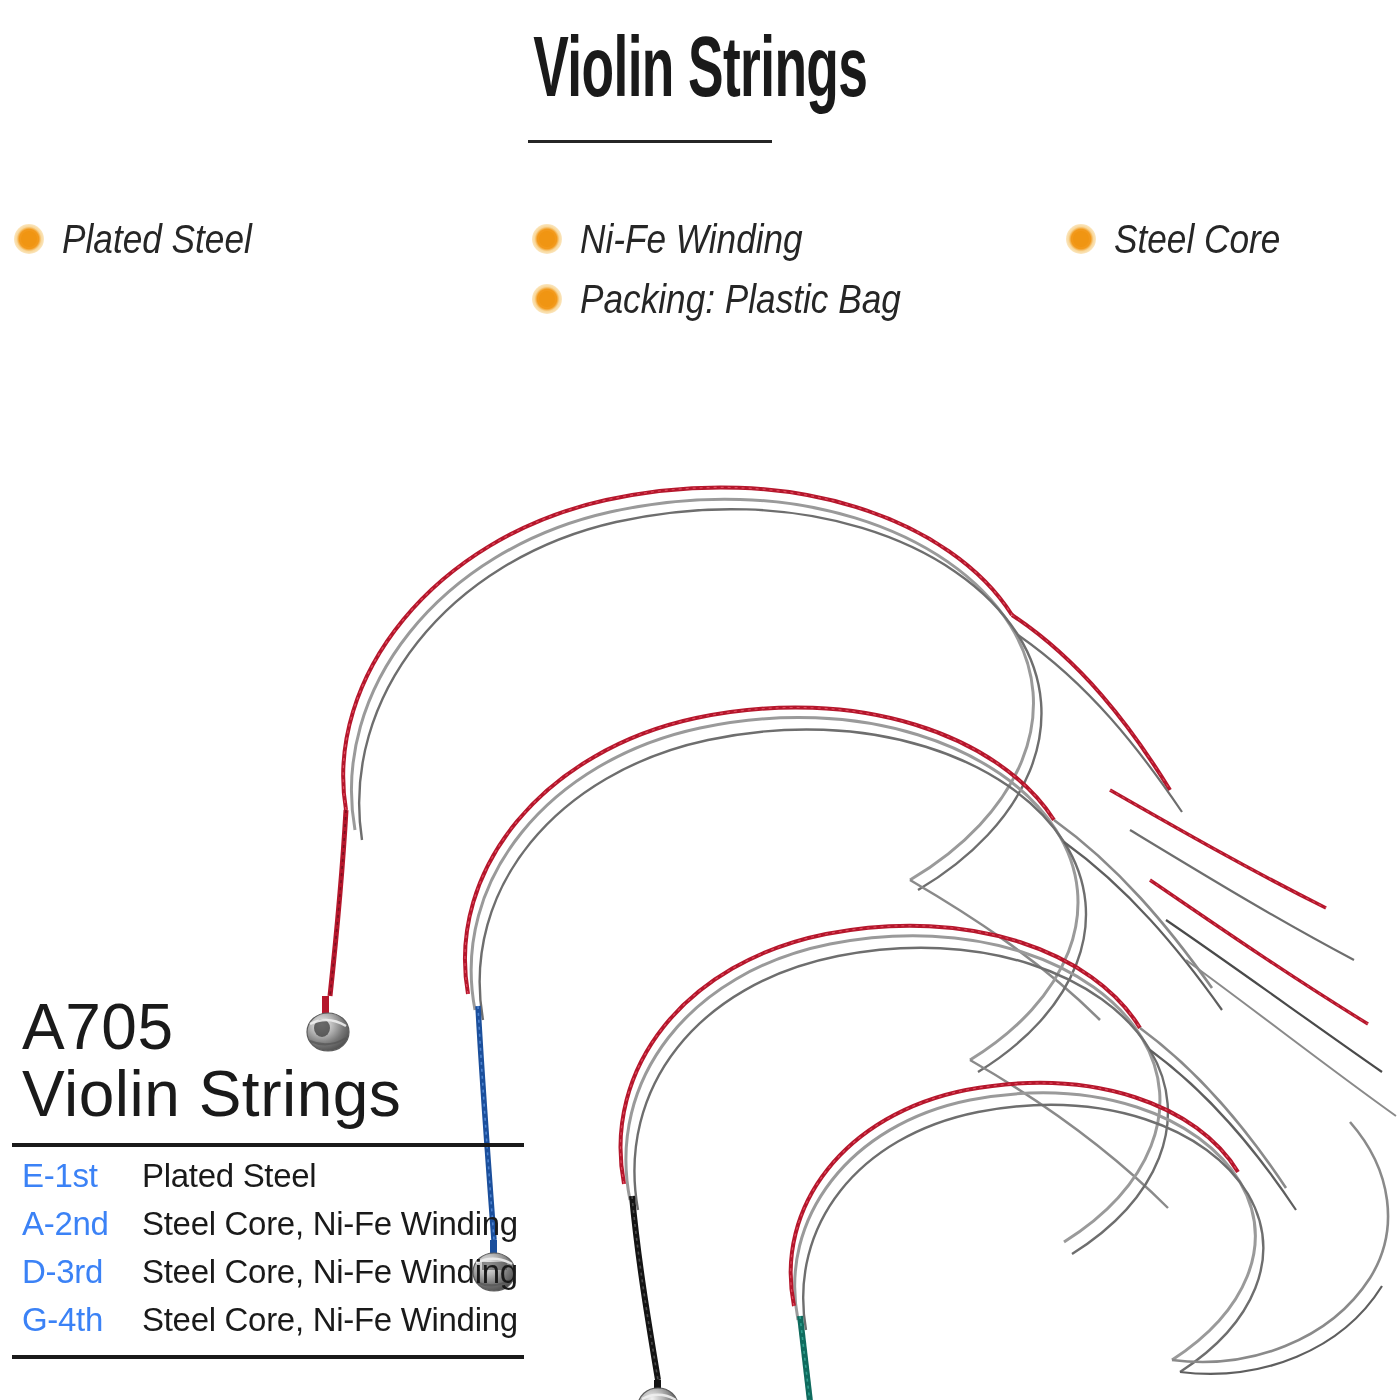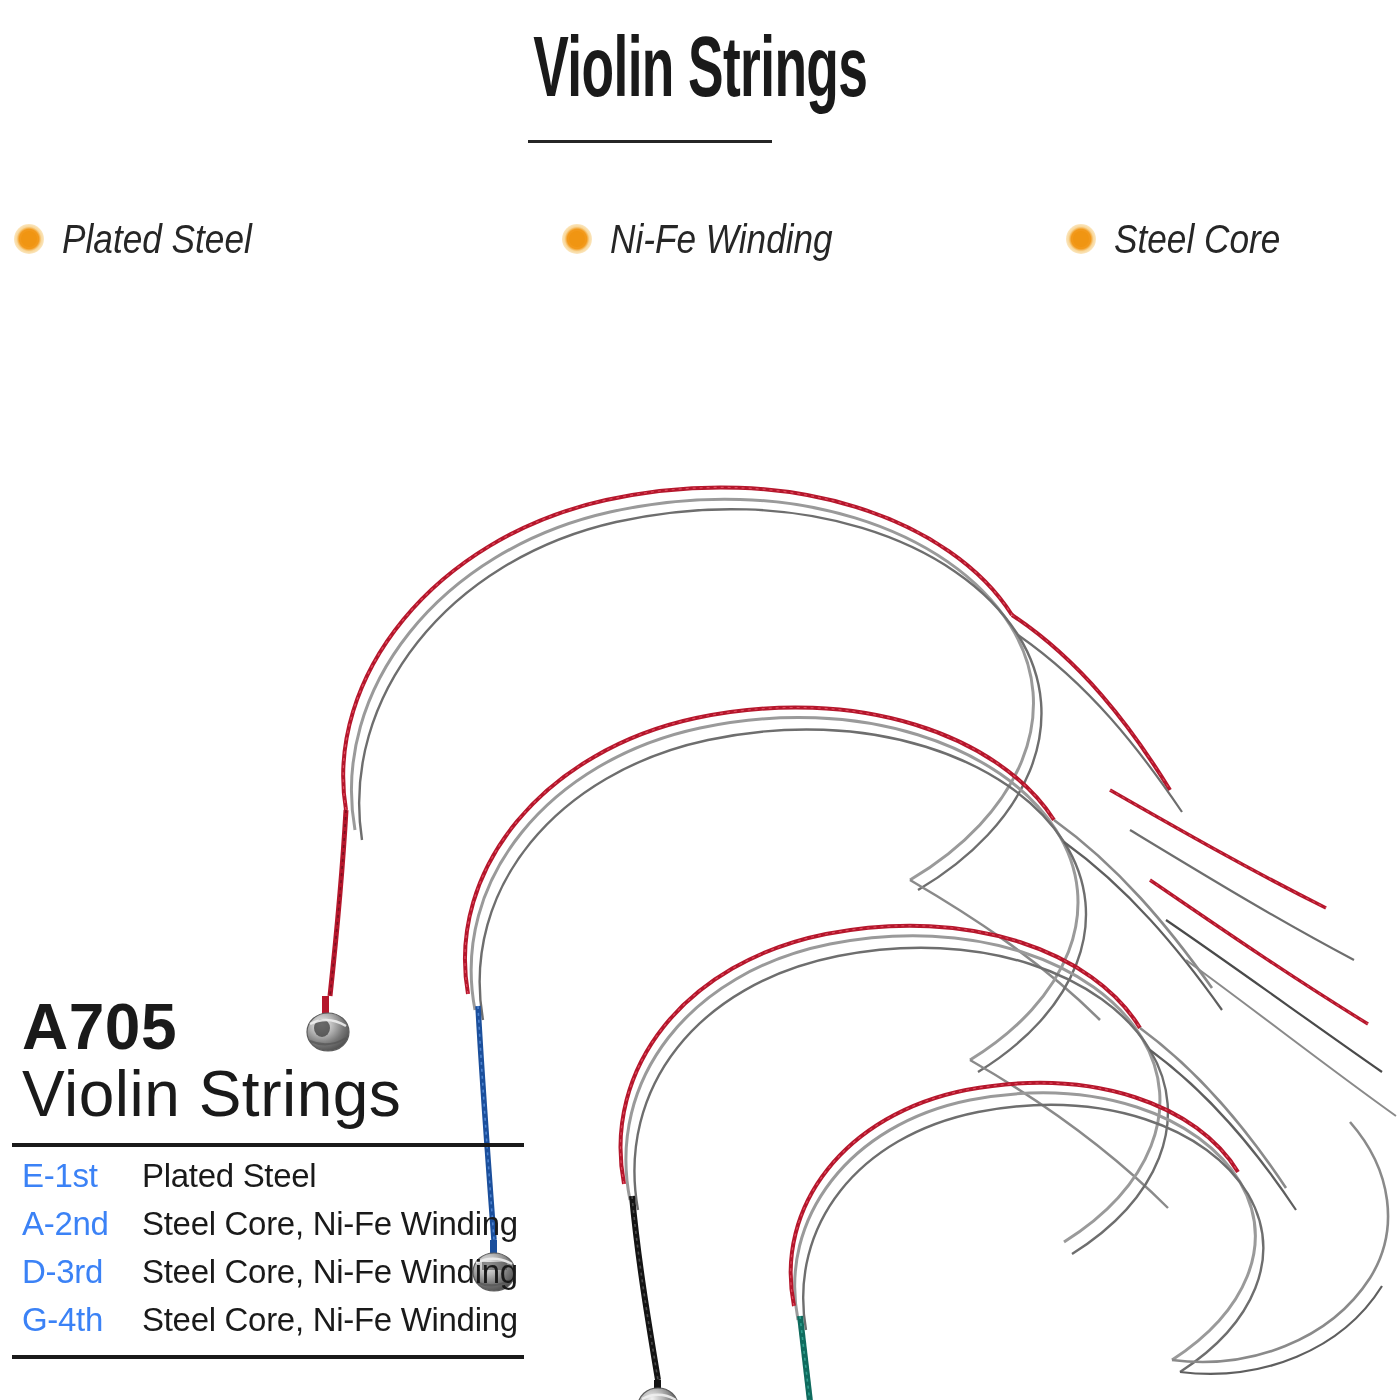--- a/index.html
+++ b/index.html
@@ -50,31 +50,31 @@
   .feat-label{
     font-family:"Liberation Sans Narrow","Liberation Sans", sans-serif;
     font-style:italic;
     font-weight:400;
     font-size:40px;
     line-height:1;
     color:#262626;
     transform:scaleX(0.88);
     transform-origin:left center;
   }
-  .c1{left:14px;} .c2{left:562px;} .c3{left:1066px;text-align:center;}
+  .c1{left:14px;} .c2{left:532px;} .c3{left:1066px;text-align:center;}
   .r1{top:14px;} .r2{top:74px;}
 
   
   .photo{position:absolute;left:250px;top:360px;width:1150px;height:1040px;}
   .photo svg{display:block;width:100%;height:100%;}
 
   
   .info{position:absolute;left:12px;top:995px;width:520px;}
   .code{
-    font-size:64px;line-height:1.0;font-weight:700;color:#1a1a1a;
+    font-size:64px;line-height:1.0;font-weight:400;color:#1a1a1a;
     letter-spacing:0.5px;padding-left:10px;
   }
   .pname{
     font-size:64px;line-height:1.12;font-weight:400;color:#1a1a1a;
     letter-spacing:0.5px;padding-left:10px;
   }
   .rule{width:512px;height:4px;background:#1a1a1a;margin-top:12px;}
   .spec-table{margin-top:10px;padding-left:10px;}
   .spec-row{display:flex;align-items:baseline;height:48px;}
   .spec-key{
@@ -99,20 +99,24 @@
       <span class="dot"></span>
       <span class="feat-label">Plated Steel</span>
     </div>
 
 
     <div class="feat c2 r1">
       <span class="dot"></span>
       <span class="feat-label">Ni-Fe Winding</span>
     </div>
 
+    <div class="feat c2 r2">
+      <span class="dot"></span>
+      <span class="feat-label">Packing: Plastic Bag</span>
+    </div>
 
     <div class="feat c3 r1">
       <span class="dot"></span>
       <span class="feat-label">Steel Core</span>
     </div>
 
   </div>
 
   <div class="photo">
     <svg viewBox="0 0 1150 1040" xmlns="http://www.w3.org/2000/svg">

